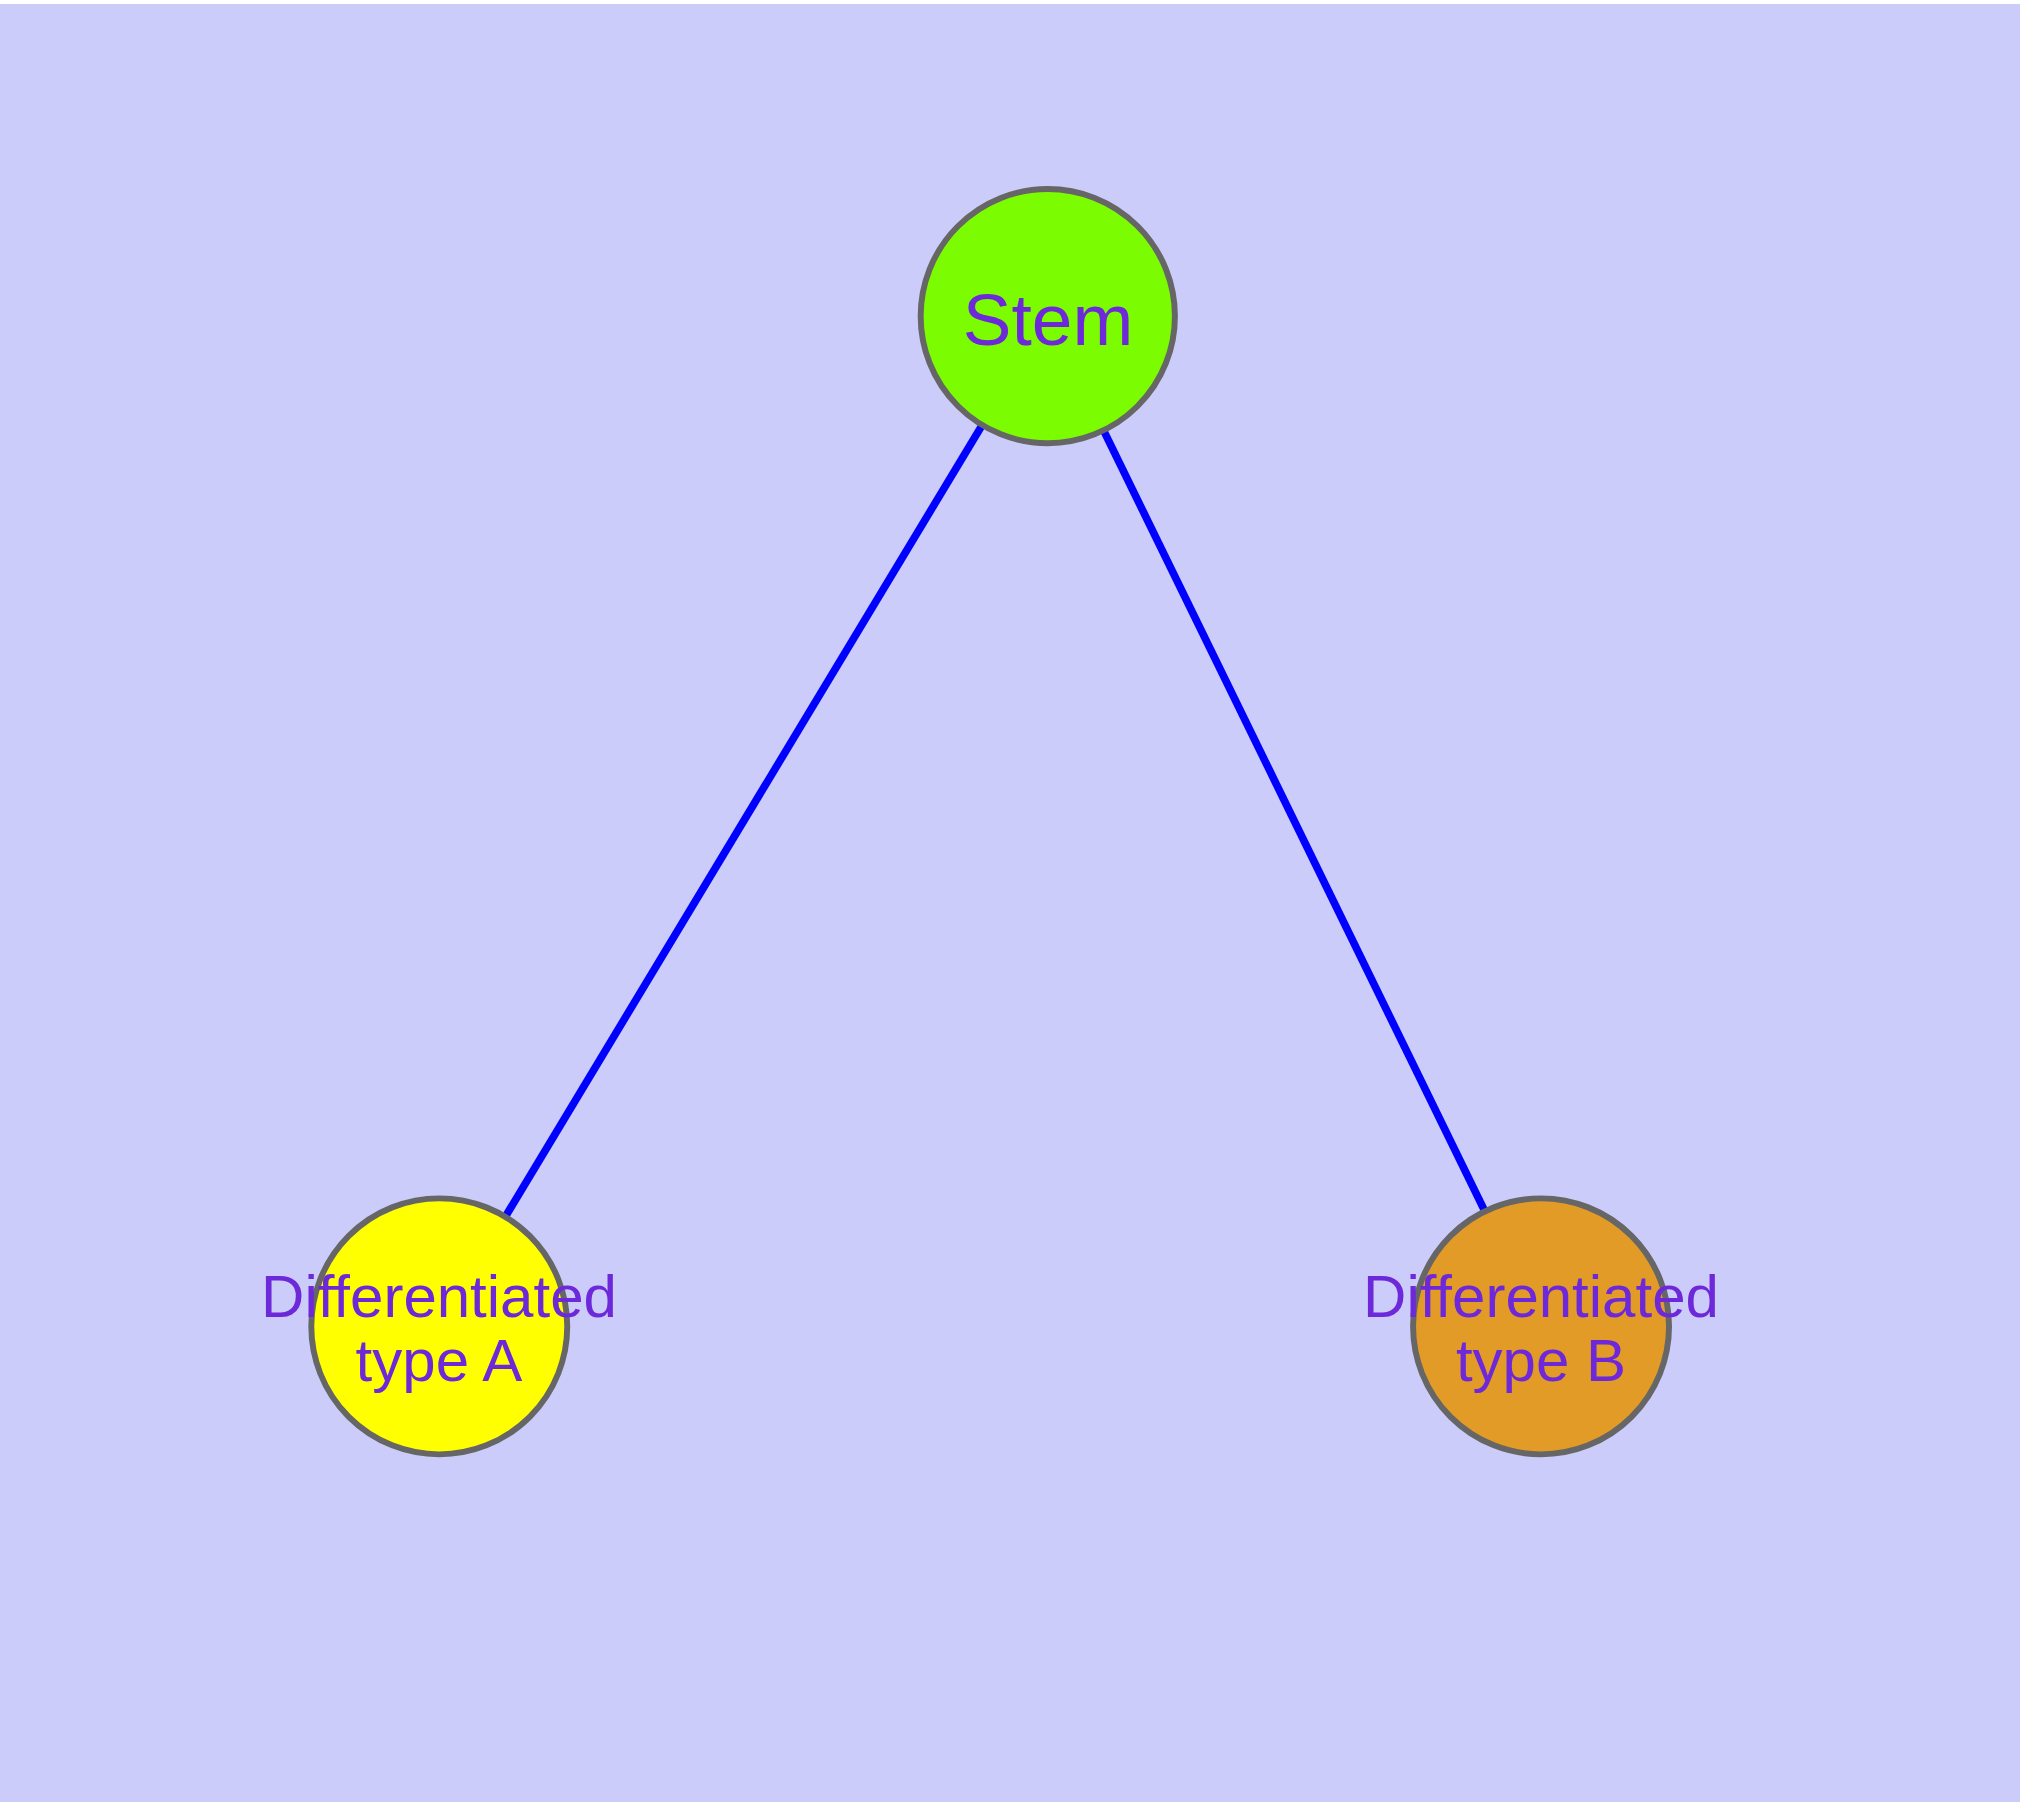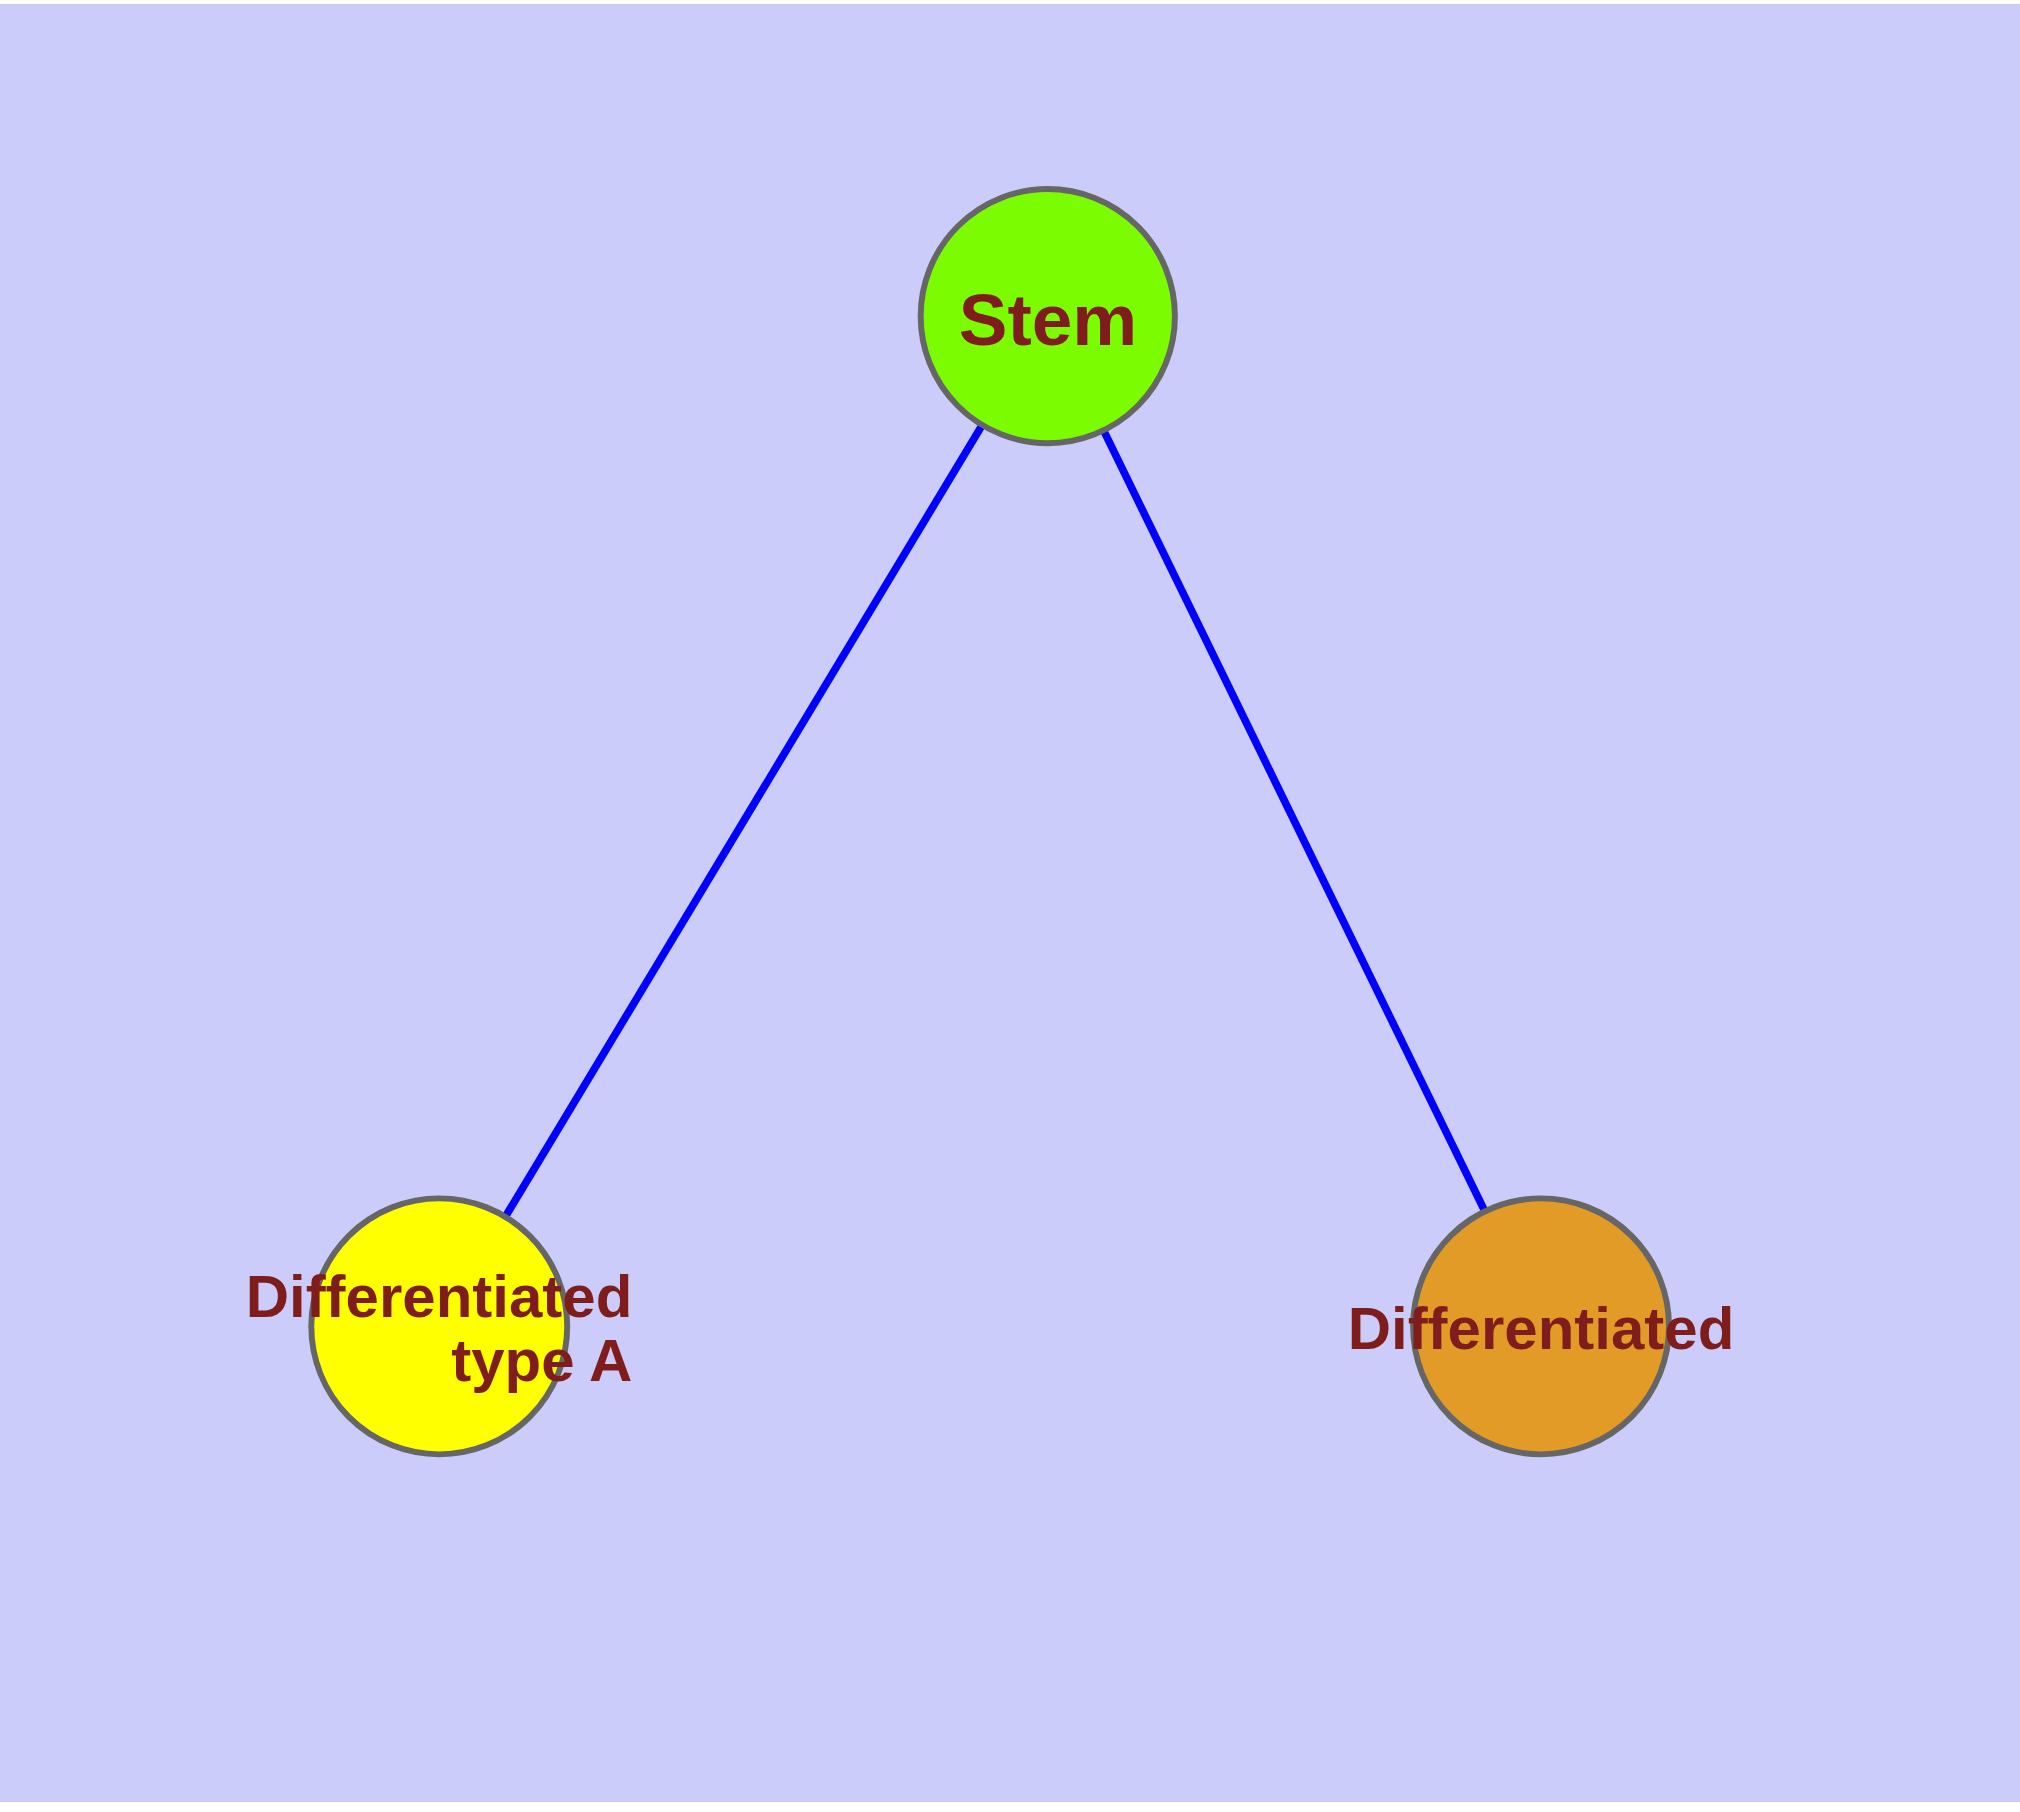--- a/index.html
+++ b/index.html
@@ -25,23 +25,23 @@
   }
   #graph-svg {
     position: absolute;
     left: 0;
     top: 0;
     width: 2021px;
     height: 1812px;
   }
   .node-label {
     position: absolute;
-    text-align: right;
-    color: #7f1d1d;
-    font-weight: bold;
+    text-align: center;
+    color: #6d28d9;
+    font-weight: normal;
     line-height: 1.06;
     white-space: nowrap;
     pointer-events: none;
     transform: translate(-50%, -50%);
   }
   .node-label.stem {
     font-size: 73px;
   }
   .node-label.leaf {
     font-size: 60px;
@@ -70,16 +70,17 @@
     <div>Stem</div>
   </div>
 
   <div class="node-label leaf" style="left:439px; top:1329px;">
     <div>Differentiated</div>
     <div>type A</div>
   </div>
 
   <div class="node-label leaf" style="left:1541px; top:1329px;">
     <div>Differentiated</div>
+    <div>type B</div>
   </div>
 
 </div>
 
 
 </body></html>

